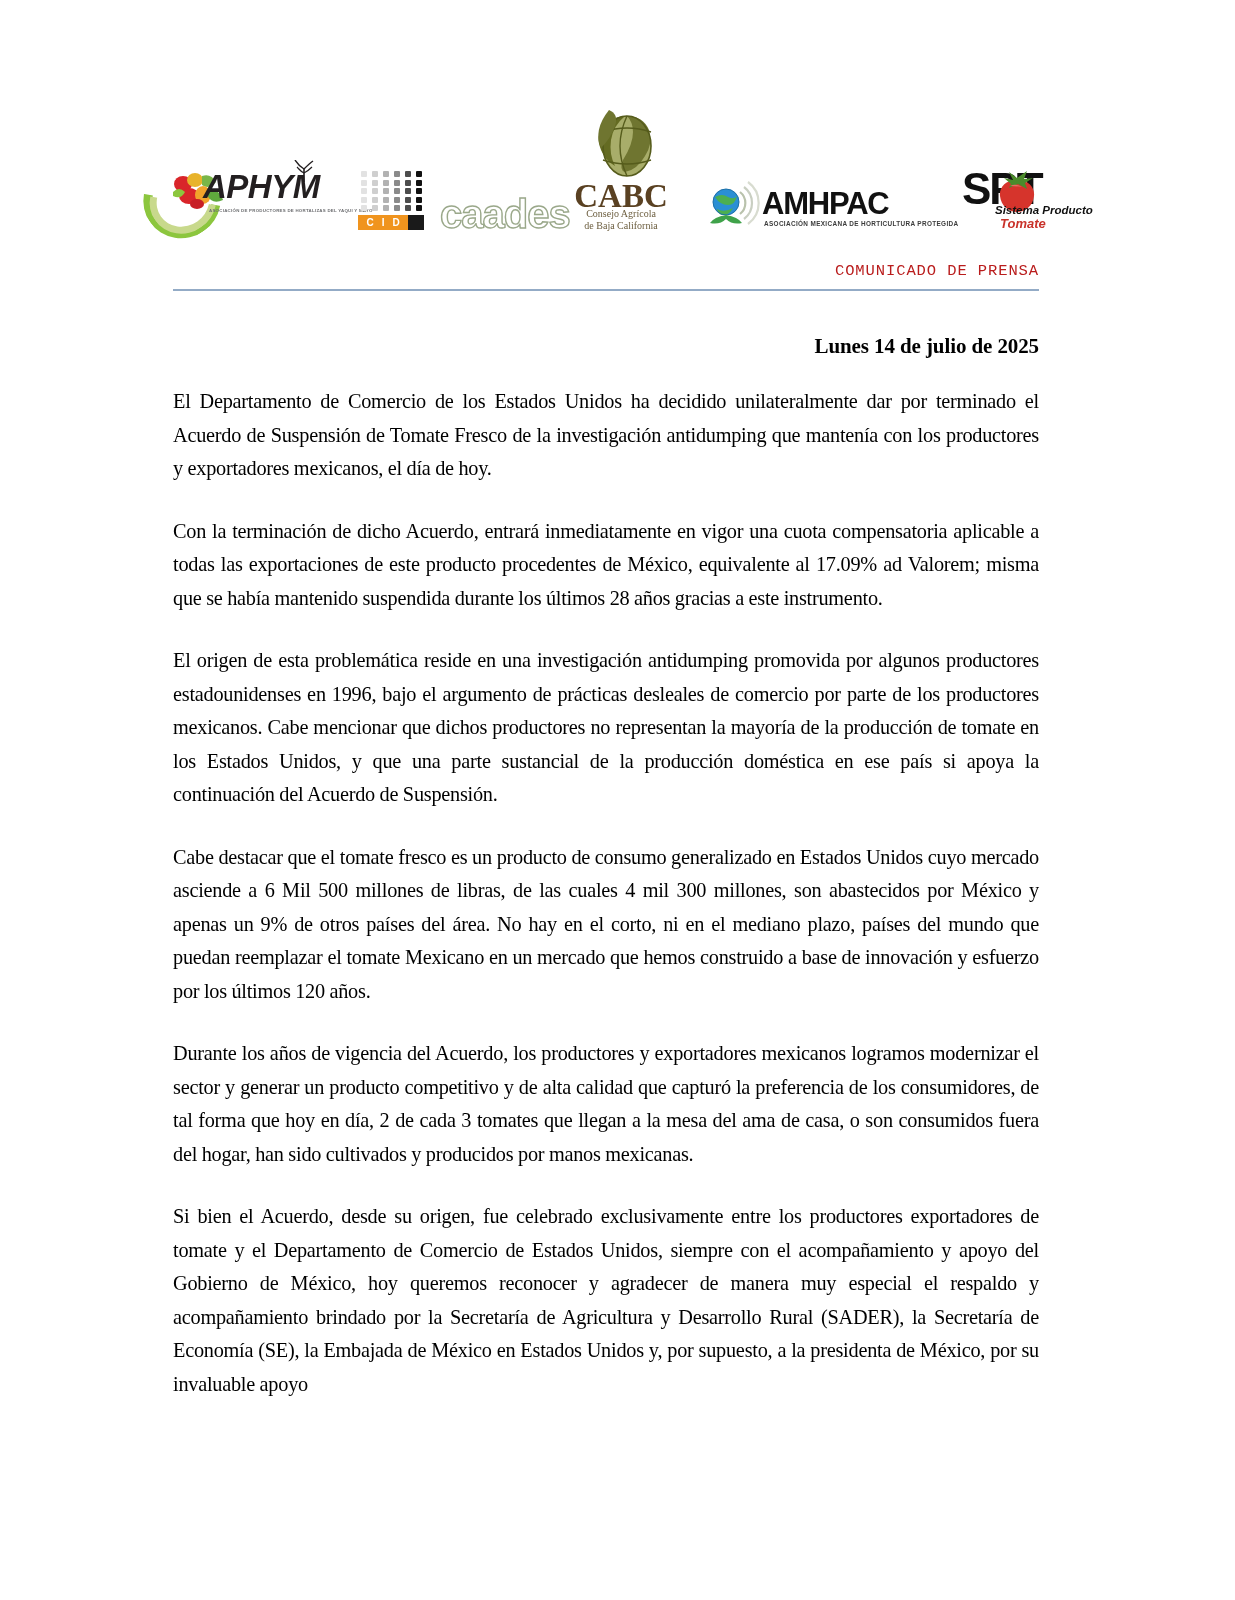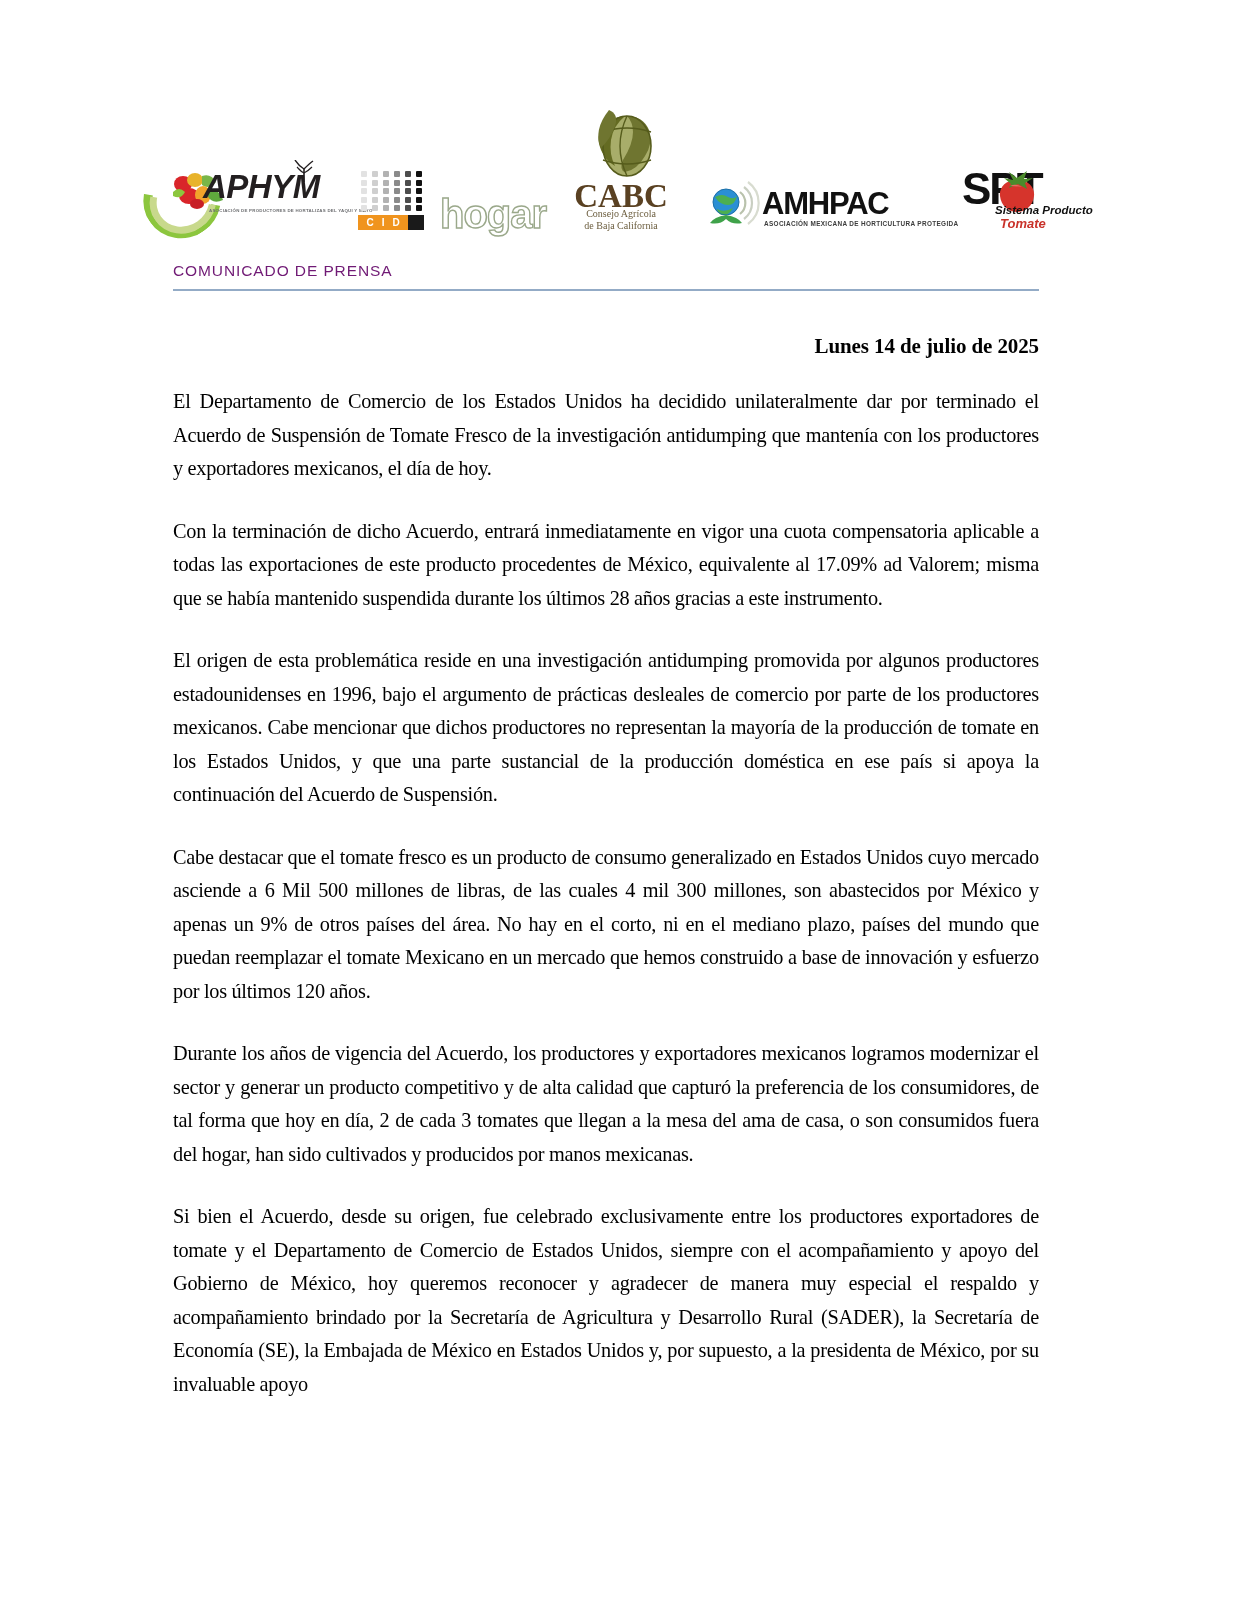--- a/index.html
+++ b/index.html
@@ -181,25 +181,26 @@
   }
 
   
   .kicker-wrap {
     position: absolute;
     left: 173px;
     top: 262px;
     width: 866px;
   }
   .kicker {
-    font-family: Liberation Sans, sans-serif;
+    font-family: Liberation Mono, monospace;
     font-size: 15.5px;
     letter-spacing: 0.9px;
-    color: #701a75;
+    color: #b91c1c;
     padding-bottom: 9px;
+    text-align: right;
   }
   .kicker-rule {
     height: 2px;
     background: #93abc6;
     width: 866px;
   }
 
   
   .doc {
     position: absolute;
@@ -294,21 +295,21 @@
           <i style="background: rgb(17, 17, 17);"></i>
           <i style="background: rgb(226, 226, 226);"></i>
           <i style="background: rgb(207, 207, 207);"></i>
           <i style="background: rgb(178, 178, 178);"></i>
           <i style="background: rgb(138, 138, 138);"></i>
           <i style="background: rgb(77, 77, 77);"></i>
           <i style="background: rgb(17, 17, 17);"></i>
         </div>
       <div class="cidh-bar">C I D H</div>
       <div class="cidh-blk"></div>
-      <div class="caades-word">hogar</div>
+      <div class="caades-word">caades</div>
     </div>
 
     <div class="logo logo-cabc">
       <svg class="cabc-globe" viewBox="0 0 68 72">
         <ellipse cx="38" cy="38" rx="24" ry="30" fill="#a8ad6a"></ellipse>
         <path d="M38 8 q16 0 22 14 q4 14 -4 26 q-8 14 -20 16 q-6 -2 -2 -12 q10 -16 10 -28 q0 -10 -6 -16 z" fill="#6f7530"></path>
         <path d="M10 26 q10 -18 26 -18 q-12 10 -14 24 q-2 14 4 26 q-10 -6 -14 -16 q-4 -10 -2 -16 z" fill="#646b22"></path>
         <ellipse cx="38" cy="38" rx="24" ry="30" fill="none" stroke="#565c1c" stroke-width="1.6"></ellipse>
         <path d="M14 24 q24 -8 48 0" stroke="#565c1c" stroke-width="1.4" fill="none"></path>
         <path d="M14 52 q24 8 48 0" stroke="#565c1c" stroke-width="1.4" fill="none"></path>

